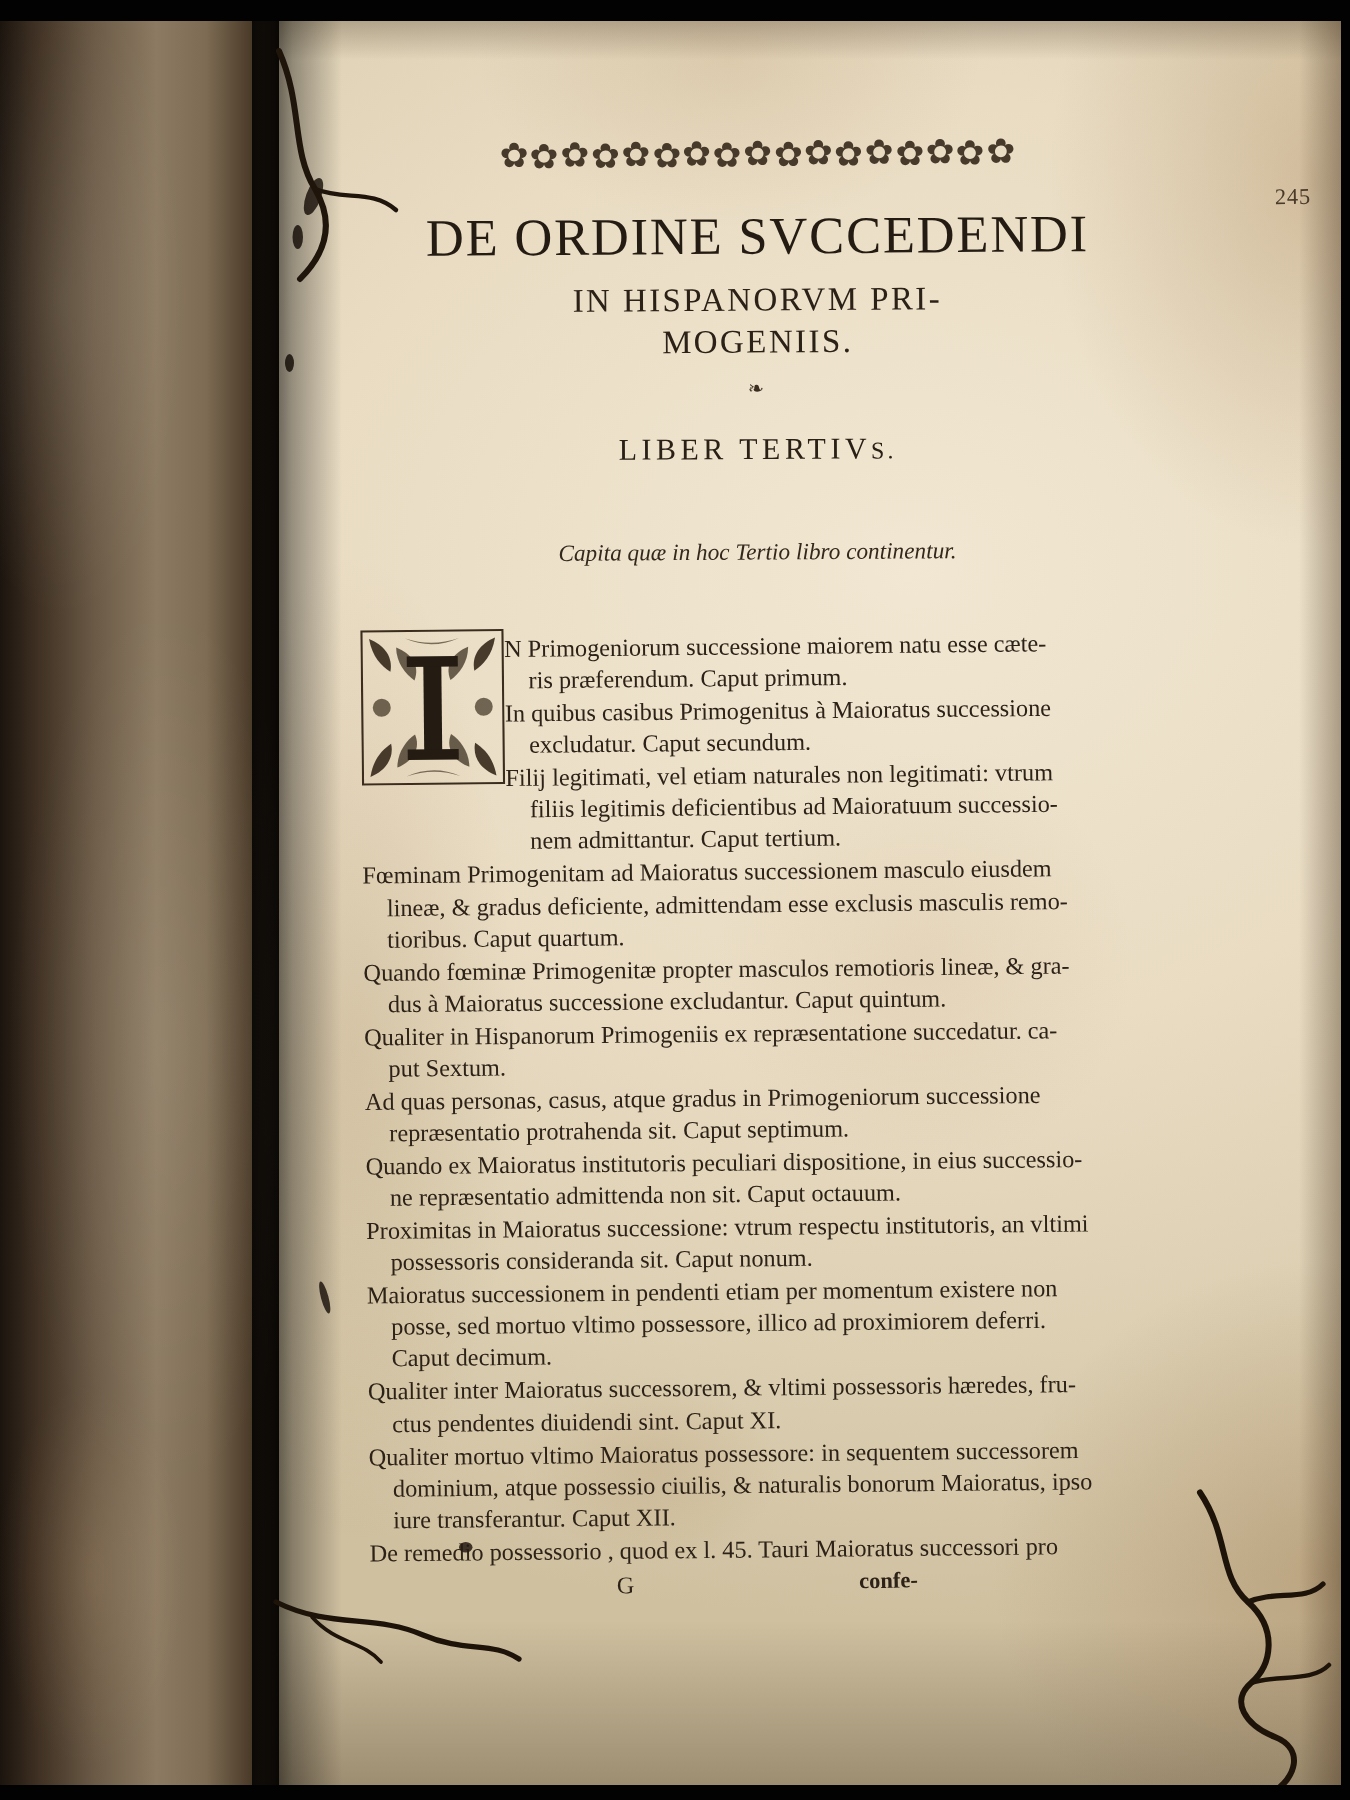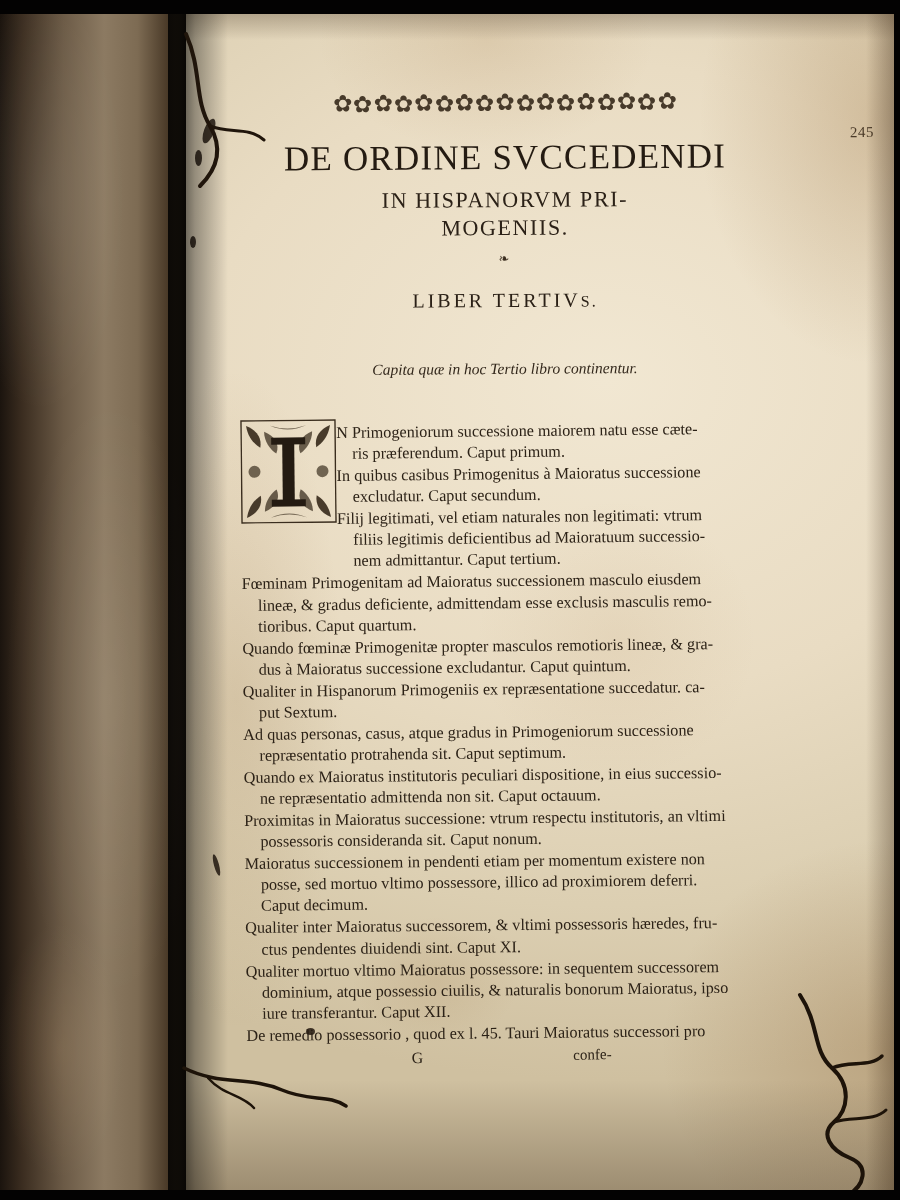--- a/index.html
+++ b/index.html
@@ -214,21 +214,21 @@
 
   .signature {
     margin-top: 2px;
     display: flex;
     justify-content: center;
     align-items: baseline;
     gap: 150px;
     font-size: 16px;
     transform: rotate(-0.6deg);
   }
-  .catchword { font-size: 15px; }
+  .catchword { font-size: 15px; font-weight: bold; }
 
   
   .blot {
     position: absolute;
     background: #241a10;
     border-radius: 50%;
     opacity: .85;
     z-index: 5;
     pointer-events: none;
   }

